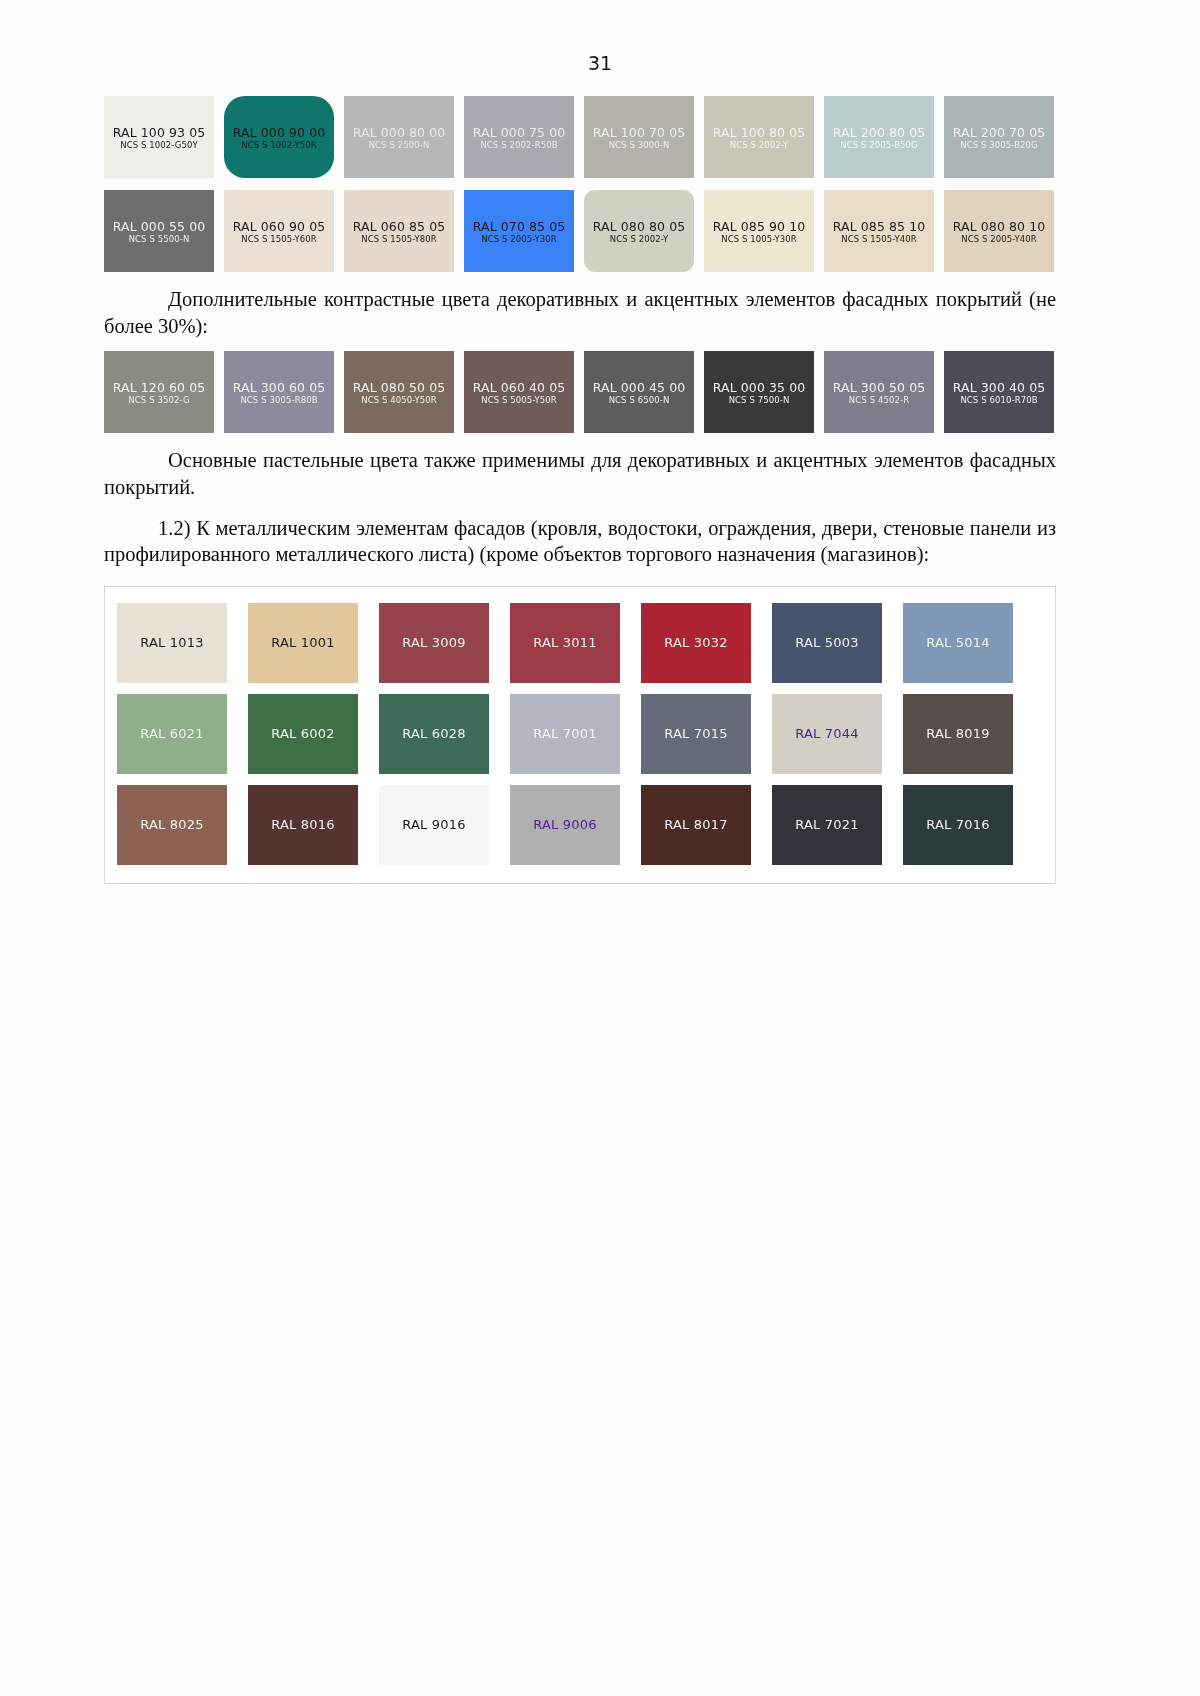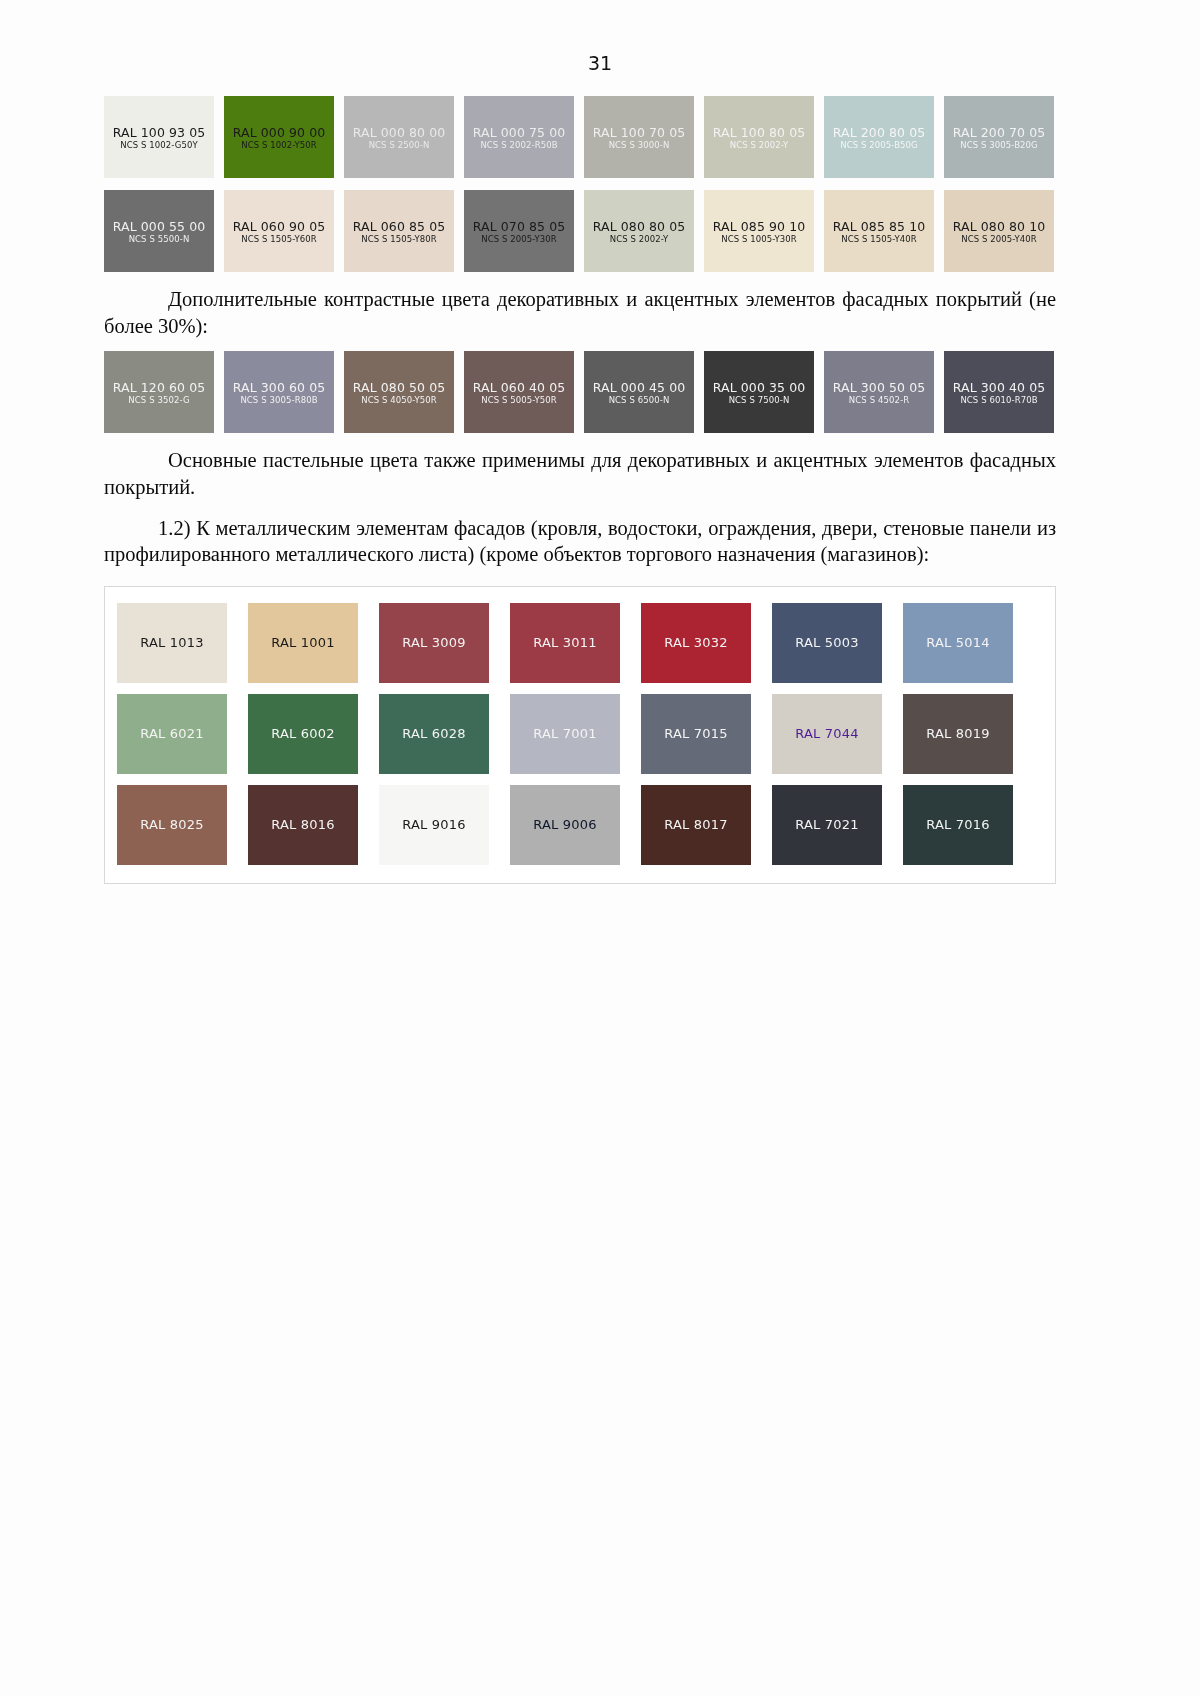--- a/index.html
+++ b/index.html
@@ -121,21 +121,21 @@
 
   <div class="page-number">31</div>
 
   <div class="content">
 
     <div class="swatch-grid" id="pastel1">
         <div class="swatch" style="background: rgb(238, 238, 233); color: rgb(27, 27, 27);">
           <div class="ral">RAL 100 93 05</div>
           <div class="ncs">NCS S 1002-G50Y</div>
         </div>
-        <div class="swatch" style="background: #4d7c0f; color: rgb(27, 27, 27);">
+        <div class="swatch" style="background: #0f766e; color: rgb(27, 27, 27); border-radius: 21px;">
           <div class="ral">RAL 000 90 00</div>
           <div class="ncs">NCS S 1002-Y50R</div>
         </div>
         <div class="swatch" style="background: rgb(183, 183, 183); color: rgb(233, 233, 233);">
           <div class="ral">RAL 000 80 00</div>
           <div class="ncs">NCS S 2500-N</div>
         </div>
         <div class="swatch" style="background: rgb(169, 169, 177); color: rgb(236, 236, 236); text-align: right;">
           <div class="ral">RAL 000 75 00</div>
           <div class="ncs">NCS S 2002-R50B</div>
@@ -164,25 +164,25 @@
           <div class="ncs">NCS S 5500-N</div>
         </div>
         <div class="swatch" style="background: rgb(236, 224, 212); color: rgb(27, 27, 27);">
           <div class="ral">RAL 060 90 05</div>
           <div class="ncs">NCS S 1505-Y60R</div>
         </div>
         <div class="swatch" style="background: rgb(230, 216, 203); color: rgb(27, 27, 27);">
           <div class="ral">RAL 060 85 05</div>
           <div class="ncs">NCS S 1505-Y80R</div>
         </div>
-        <div class="swatch" style="background: #737373; color: rgb(27, 27, 27);">
+        <div class="swatch" style="background: #3b82f6; color: rgb(27, 27, 27);">
           <div class="ral">RAL 070 85 05</div>
           <div class="ncs">NCS S 2005-Y30R</div>
         </div>
-        <div class="swatch" style="background: rgb(207, 210, 194); color: rgb(27, 27, 27);">
+        <div class="swatch" style="background: rgb(207, 210, 194); color: rgb(27, 27, 27); border-radius: 11px;">
           <div class="ral">RAL 080 80 05</div>
           <div class="ncs">NCS S 2002-Y</div>
         </div>
         <div class="swatch" style="background: rgb(239, 230, 210); color: rgb(27, 27, 27);">
           <div class="ral">RAL 085 90 10</div>
           <div class="ncs">NCS S 1005-Y30R</div>
         </div>
         <div class="swatch" style="background: rgb(232, 220, 198); color: rgb(27, 27, 27);">
           <div class="ral">RAL 085 85 10</div>
           <div class="ncs">NCS S 1505-Y40R</div>
@@ -286,21 +286,21 @@
           </div>
           <div class="metal-swatch" style="background: rgb(141, 98, 83); color: rgb(244, 244, 244);">
             <span>RAL 8025</span>
           </div>
           <div class="metal-swatch" style="background: rgb(85, 51, 49); color: rgb(244, 244, 244);">
             <span>RAL 8016</span>
           </div>
           <div class="metal-swatch" style="background: rgb(246, 246, 244); color: rgb(27, 27, 27);">
             <span>RAL 9016</span>
           </div>
-          <div class="metal-swatch" style="background: rgb(176, 176, 176); color: #0f172a;">
+          <div class="metal-swatch" style="background: rgb(176, 176, 176); color: #4c1d95;">
             <span>RAL 9006</span>
           </div>
           <div class="metal-swatch" style="background: rgb(74, 42, 34); color: rgb(244, 244, 244);">
             <span>RAL 8017</span>
           </div>
           <div class="metal-swatch" style="background: rgb(50, 52, 60); color: rgb(244, 244, 244);">
             <span>RAL 7021</span>
           </div>
           <div class="metal-swatch" style="background: rgb(44, 60, 60); color: rgb(244, 244, 244);">
             <span>RAL 7016</span>

